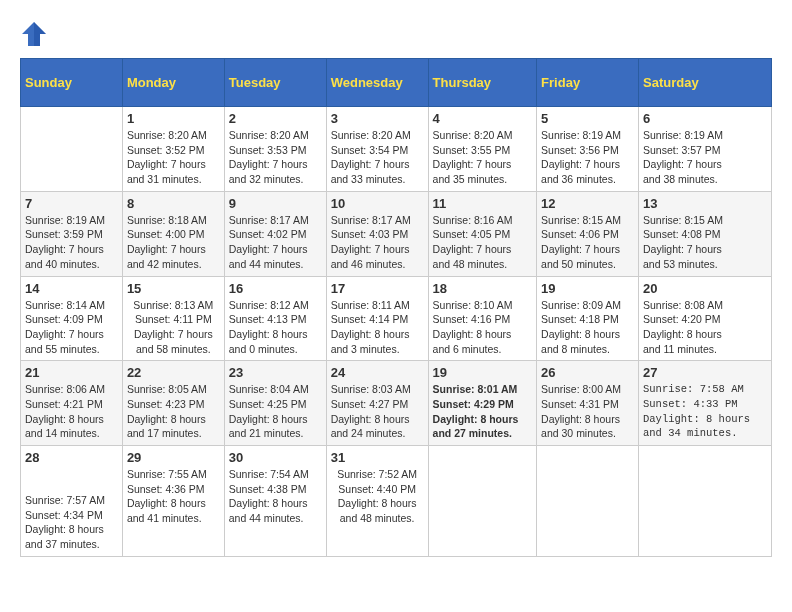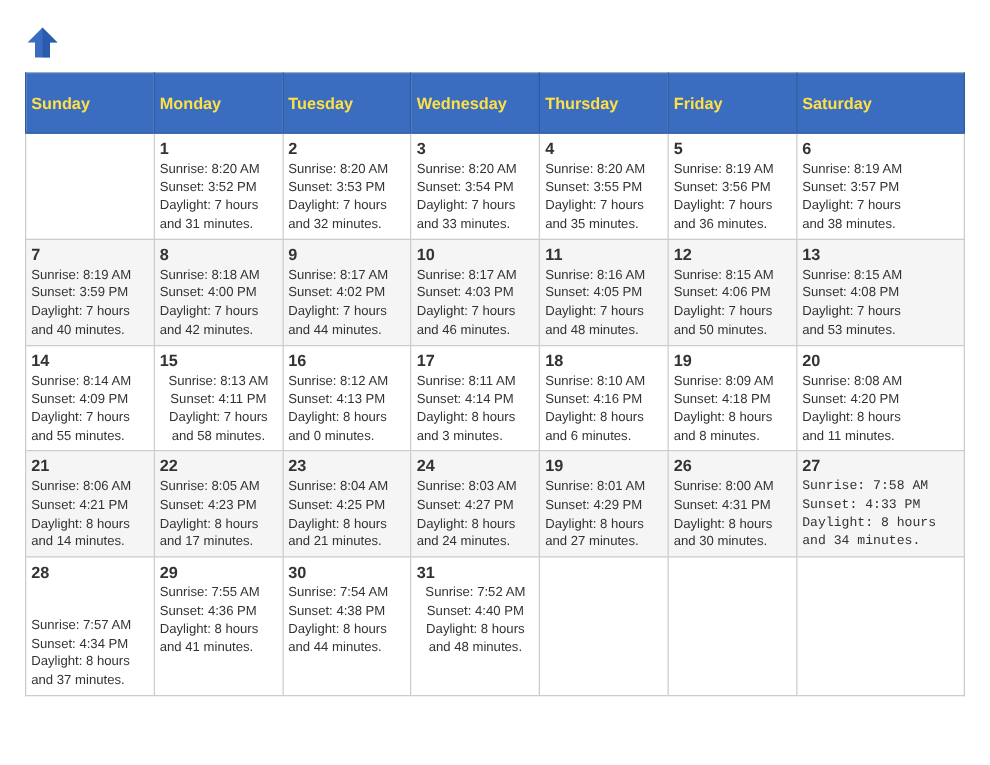--- a/index.html
+++ b/index.html
@@ -287,21 +287,21 @@
         </td>
         <td>
           <span class="day-number">24</span>
           <div class="day-info" style="white-space: pre-line;">Sunrise: 8:03 AM
 Sunset: 4:27 PM
 Daylight: 8 hours
 and 24 minutes.</div>
         </td>
         <td>
           <span class="day-number">19</span>
-          <div class="day-info" style="white-space: pre-line;">Sunrise: 8:01 AM
+          <div class="day-info" style="white-space: pre-line; font-weight: bold;">Sunrise: 8:01 AM
 Sunset: 4:29 PM
 Daylight: 8 hours
 and 27 minutes.</div>
         </td>
         <td>
           <span class="day-number">26</span>
           <div class="day-info" style="white-space: pre-line;">Sunrise: 8:00 AM
 Sunset: 4:31 PM
 Daylight: 8 hours
 and 30 minutes.</div>

